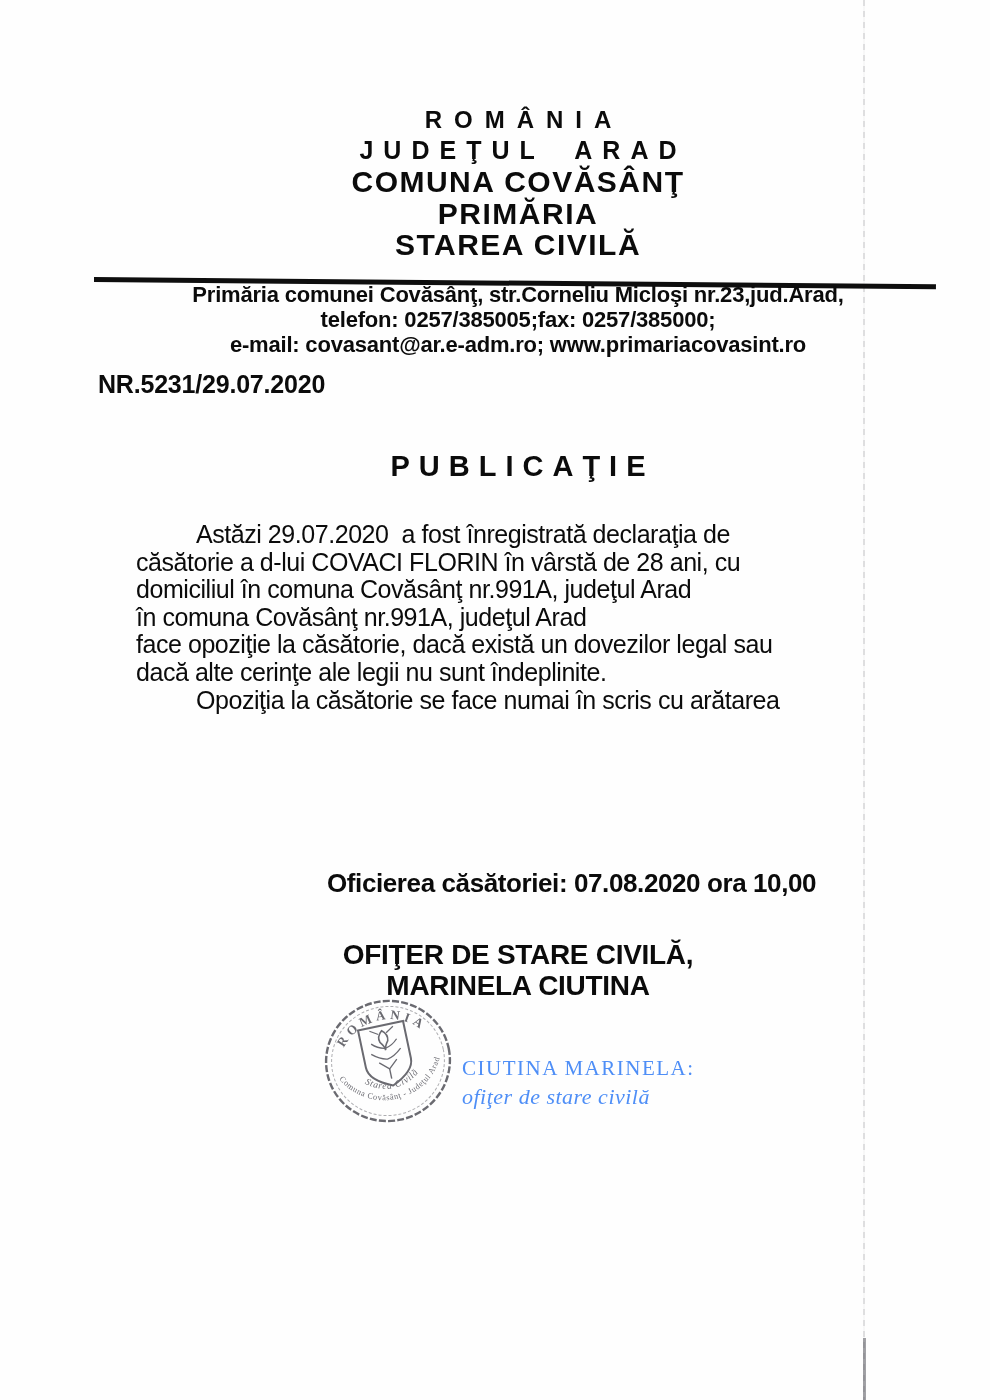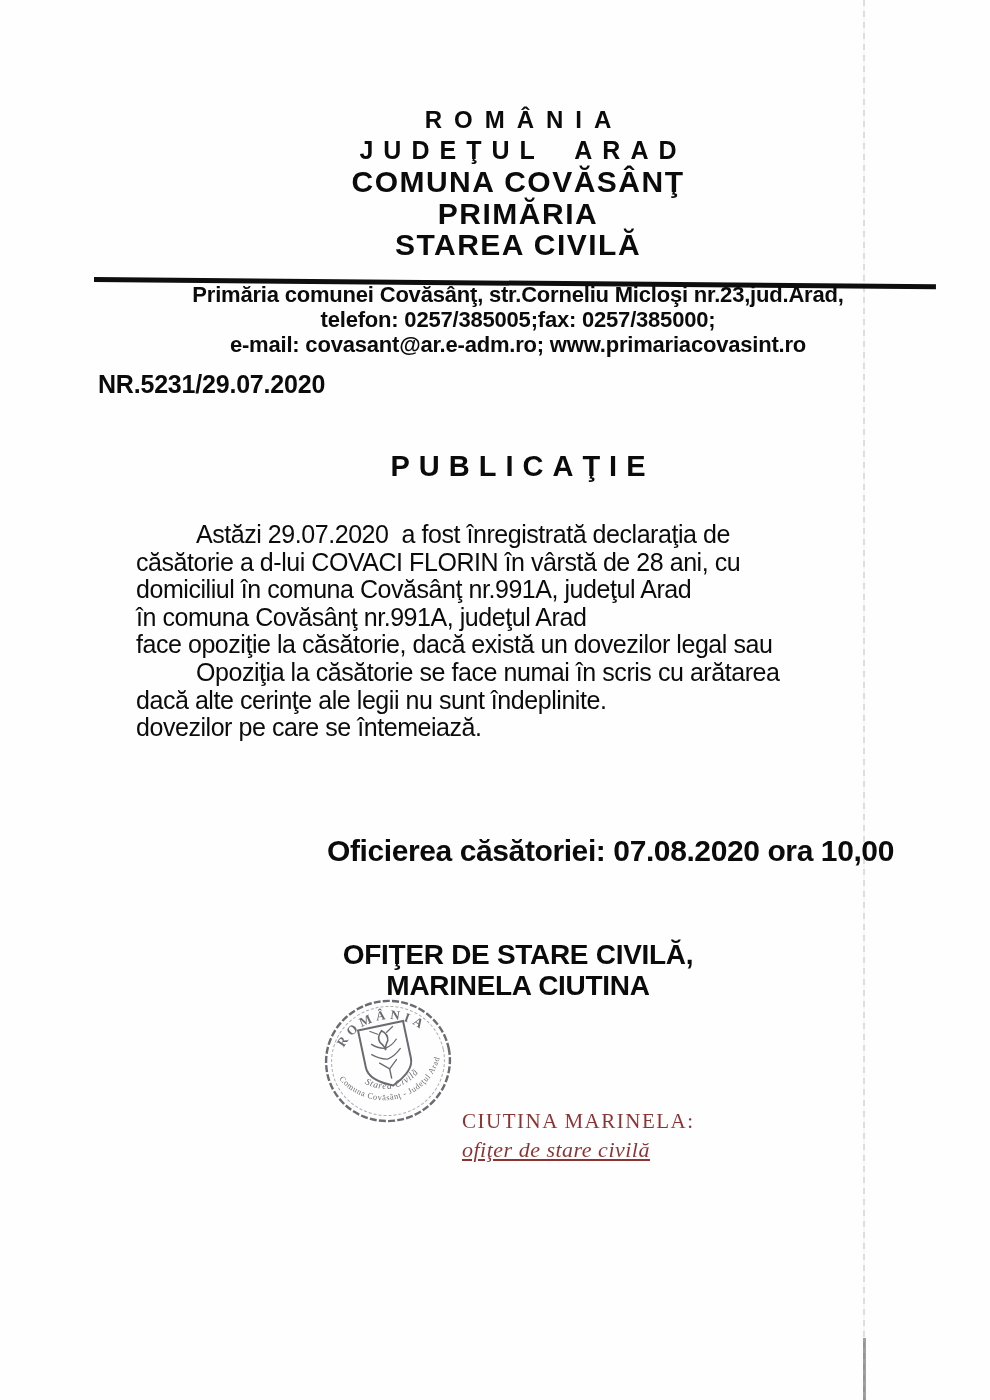--- a/index.html
+++ b/index.html
@@ -41,33 +41,33 @@
   .reg-no{top:370px;left:98px;font-size:25px;font-weight:bold;letter-spacing:-0.2px;}
 
   .doc-title{top:450px;left:23px;width:990px;text-align:center;
     font-size:29px;font-weight:bold;letter-spacing:9px;text-indent:9px;}
 
   .body-text{top:521px;left:104px;width:800px;
     font-size:25px;font-weight:normal;line-height:27.6px;letter-spacing:-0.45px;margin-left:32px;}
   .body-text .line{white-space:nowrap;}
   .body-text .indent{padding-left:60px;}
 
-  .ceremony{top:834px;left:327px;font-size:30px;font-weight:bold;letter-spacing:-0.4px;white-space:nowrap;}
+  .ceremony{top:868px;left:327px;font-size:26px;font-weight:bold;letter-spacing:-0.4px;white-space:nowrap;}
 
   .officer{top:939px;left:23px;width:990px;text-align:center;
     font-size:28px;font-weight:bold;line-height:31px;letter-spacing:-0.3px;}
 
   
   .seal{top:997px;left:321px;width:134px;height:130px;opacity:.82;filter:blur(.3px);}
   .seal svg{width:100%;height:100%;}
 
   
-  .sig{top:1109px;left:462px;font-family:"Liberation Serif", serif;color:#7f1d1d;opacity:.9;}
+  .sig{top:1056px;left:462px;font-family:"Liberation Serif", serif;color:#3b82f6;opacity:.9;}
   .sig-name{font-size:21px;letter-spacing:1.5px;white-space:nowrap;}
-  .sig-role{font-size:22px;font-style:italic;letter-spacing:.5px;margin-top:3px;white-space:nowrap;text-decoration:underline;}
+  .sig-role{font-size:22px;font-style:italic;letter-spacing:.5px;margin-top:3px;white-space:nowrap;}
 </style>
 </head>
 <body>
 
 <div class="abs scan-line"></div>
 <div class="abs scan-line-dark"></div>
 
 <div class="abs letterhead">
   <div class="lh-country">ROMÂNIA</div>
   <div class="lh-county">JUDEŢUL ARAD</div>
@@ -87,23 +87,22 @@
 <div class="abs reg-no">NR.5231/29.07.2020</div>
 
 <div class="abs doc-title">PUBLICAŢIE</div>
 
 <div class="abs body-text">
   <div class="line indent">Astăzi 29.07.2020&nbsp; a fost înregistrată declaraţia de</div>
   <div class="line">căsătorie a d-lui COVACI FLORIN în vârstă de 28 ani, cu</div>
   <div class="line">domiciliul în comuna Covăsânţ nr.991A, judeţul Arad</div>
   <div class="line">în comuna Covăsânţ nr.991A, judeţul Arad</div>
   <div class="line">face opoziţie la căsătorie, dacă există un dovezilor legal sau</div>
+  <div class="line">dacă alte cerinţe ale legii nu sunt îndeplinite.</div>
   <div class="line indent">Opoziţia la căsătorie se face numai în scris cu arătarea</div>
-  <div class="line">dacă alte cerinţe ale legii nu sunt îndeplinite.</div>
-  <div class="line">dovezilor pe care se întemeiază.</div>
 </div>
 
 <div class="abs ceremony">Oficierea căsătoriei: 07.08.2020 ora 10,00</div>
 
 <div class="abs officer">
   <div>OFIŢER DE STARE CIVILĂ,</div>
   <div>MARINELA CIUTINA</div>
 </div>
 
 <div class="abs seal">

